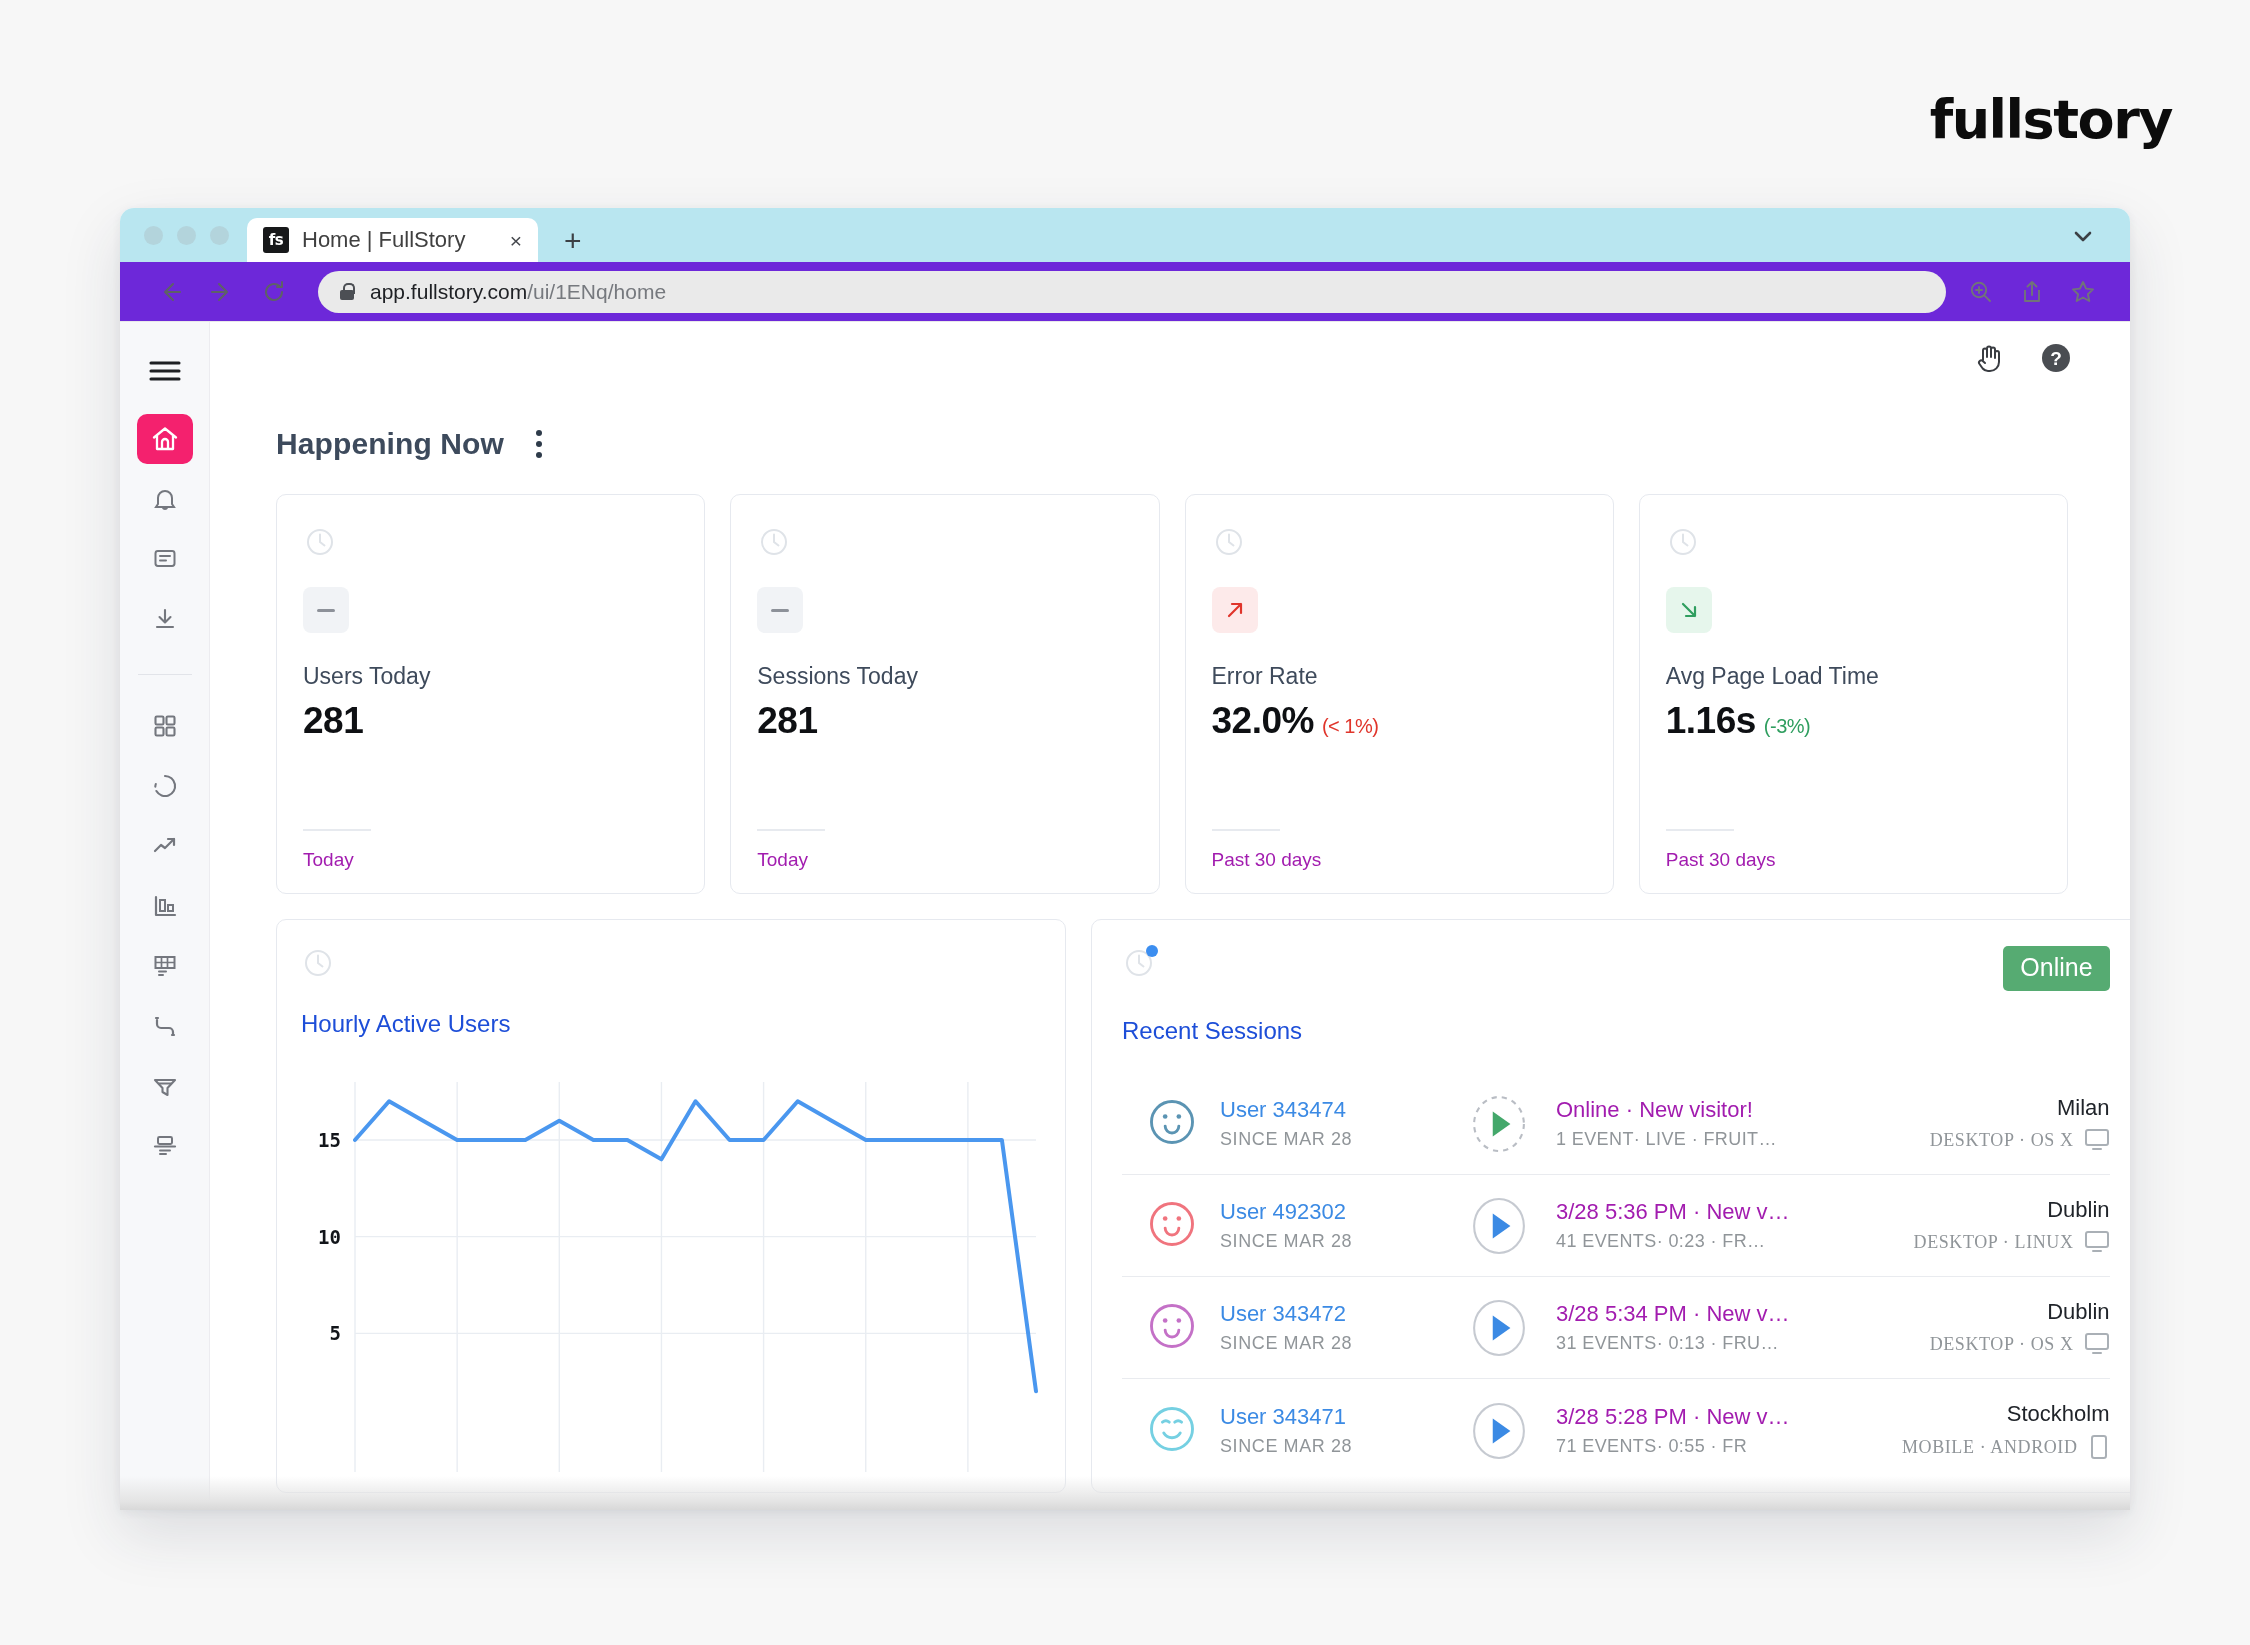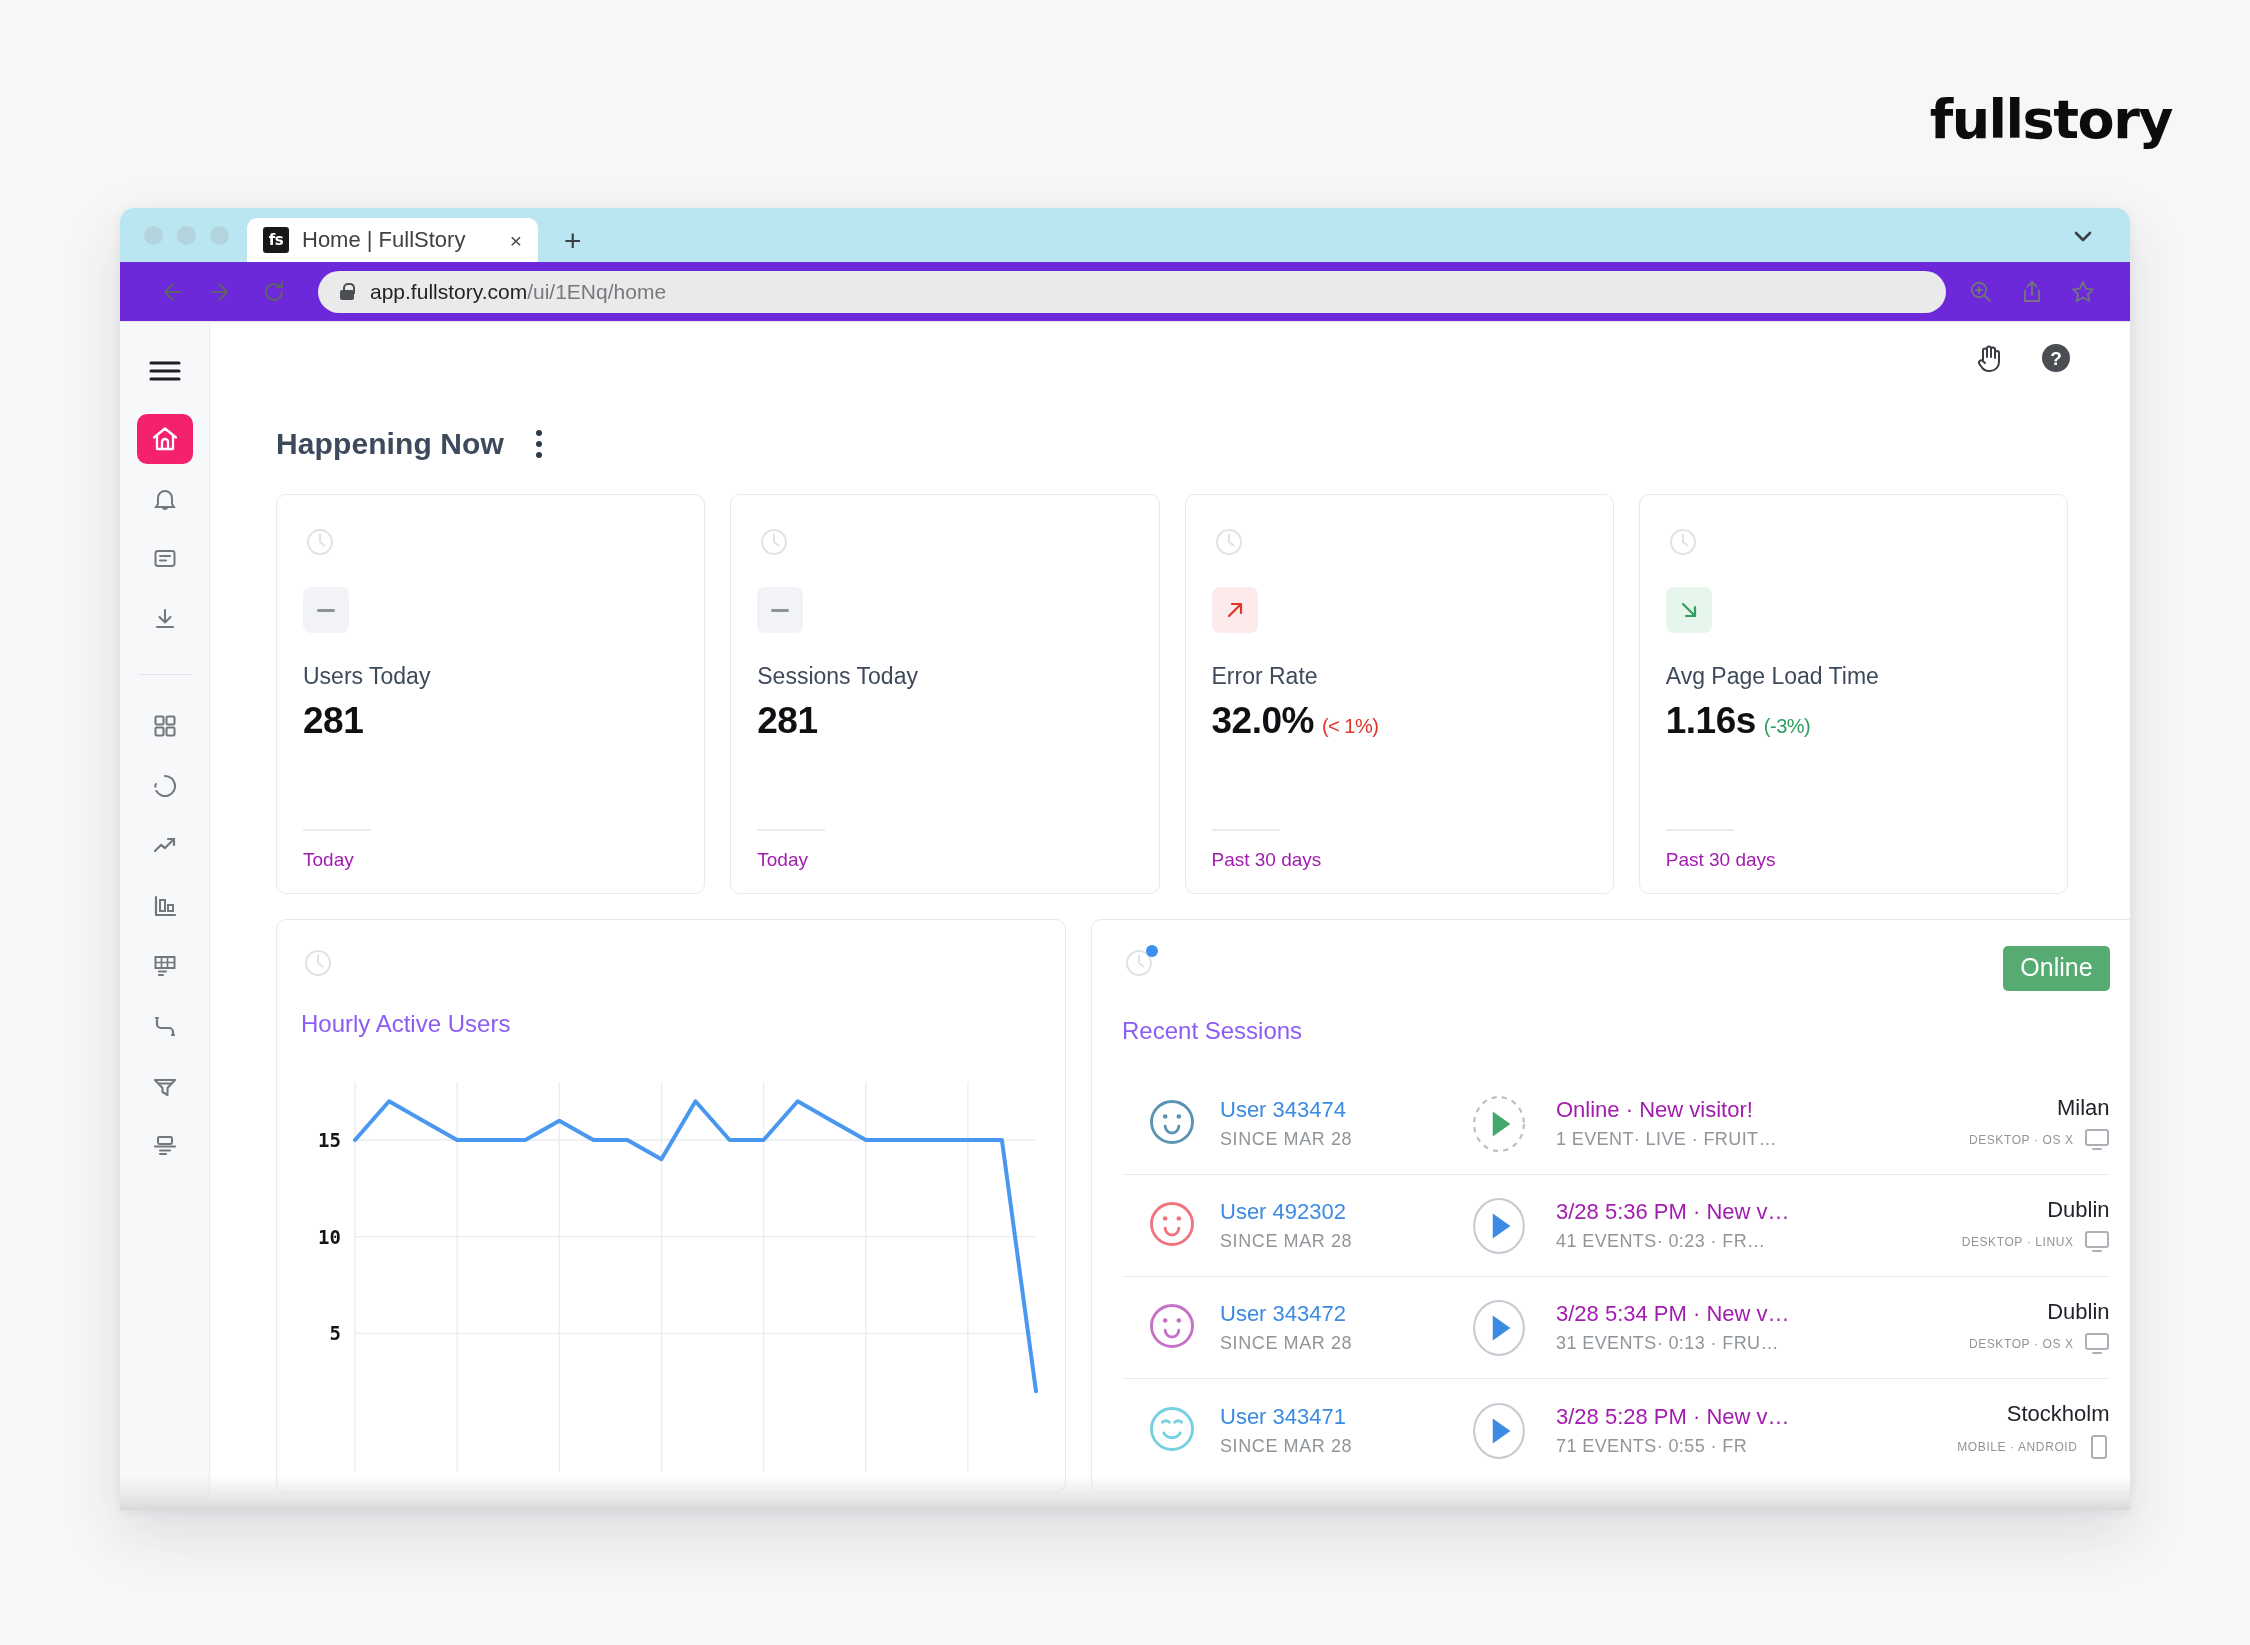--- a/index.html
+++ b/index.html
@@ -138,21 +138,21 @@
 
   
   .panels { display: flex; gap: 25px; margin-top: 25px; }
   .panel {
     background: #fff; border: 1px solid #e6e9ef; border-radius: 10px;
     padding: 26px 24px 0; position: relative; min-height: 560px;
   }
   .panel.chartpanel { width: 790px; flex: none; }
   .panel.sessions { flex: 1; padding: 26px 30px 0; }
   .panel-head { display: flex; align-items: flex-start; justify-content: space-between; }
-  .panel-title { font-size: 24px; color: #8b5cf6; margin-top: 26px; }
+  .panel-title { font-size: 24px; color: #1d4ed8; margin-top: 26px; }
   .badge-online {
     background: #56ab72; color: #fff; font-size: 25px;
     padding: 7px 17px 9px; border-radius: 5px; cursor: pointer;
   }
   .live-dot-wrap { position: relative; display: inline-block; }
   .live-dot {
     position: absolute; right: -2px; top: -1px; width: 12px; height: 12px;
     border-radius: 50%; background: #3c8ef0;
   }
 
@@ -175,22 +175,22 @@
   .play { flex: none; width: 86px; display: flex; align-items: center; }
   .sess-meta { flex: 1; min-width: 0; }
   .sess-meta-title {
     font-size: 22px; color: #a21caf; margin-bottom: 6px;
     white-space: nowrap; overflow: hidden; text-overflow: clip;
   }
   .sess-meta-sub { font-size: 18px; color: #909599; letter-spacing: .4px; white-space: nowrap; }
   .sess-loc { text-align: right; flex: none; width: 320px; }
   .sess-city { font-size: 22px; color: #20242a; margin-bottom: 7px; }
   .sess-device {
-    font-size: 12px; color: #909599; letter-spacing: .6px;
-    display: flex; align-items: center; justify-content: flex-end; gap: 10px;
+    font-size: 18px; color: #909599; letter-spacing: .6px;
+    display: flex; align-items: center; justify-content: flex-end; gap: 10px; font-family: Liberation Serif, serif;
   }
 
   
   .fade {
     position: absolute; left: 0; right: 0; bottom: 0; height: 34px;
     background: linear-gradient(to bottom, rgba(255,255,255,0) 0%, #e4e4e4 75%, #d8d8d8 100%);
     pointer-events: none;
   }
 </style>
 </head>

